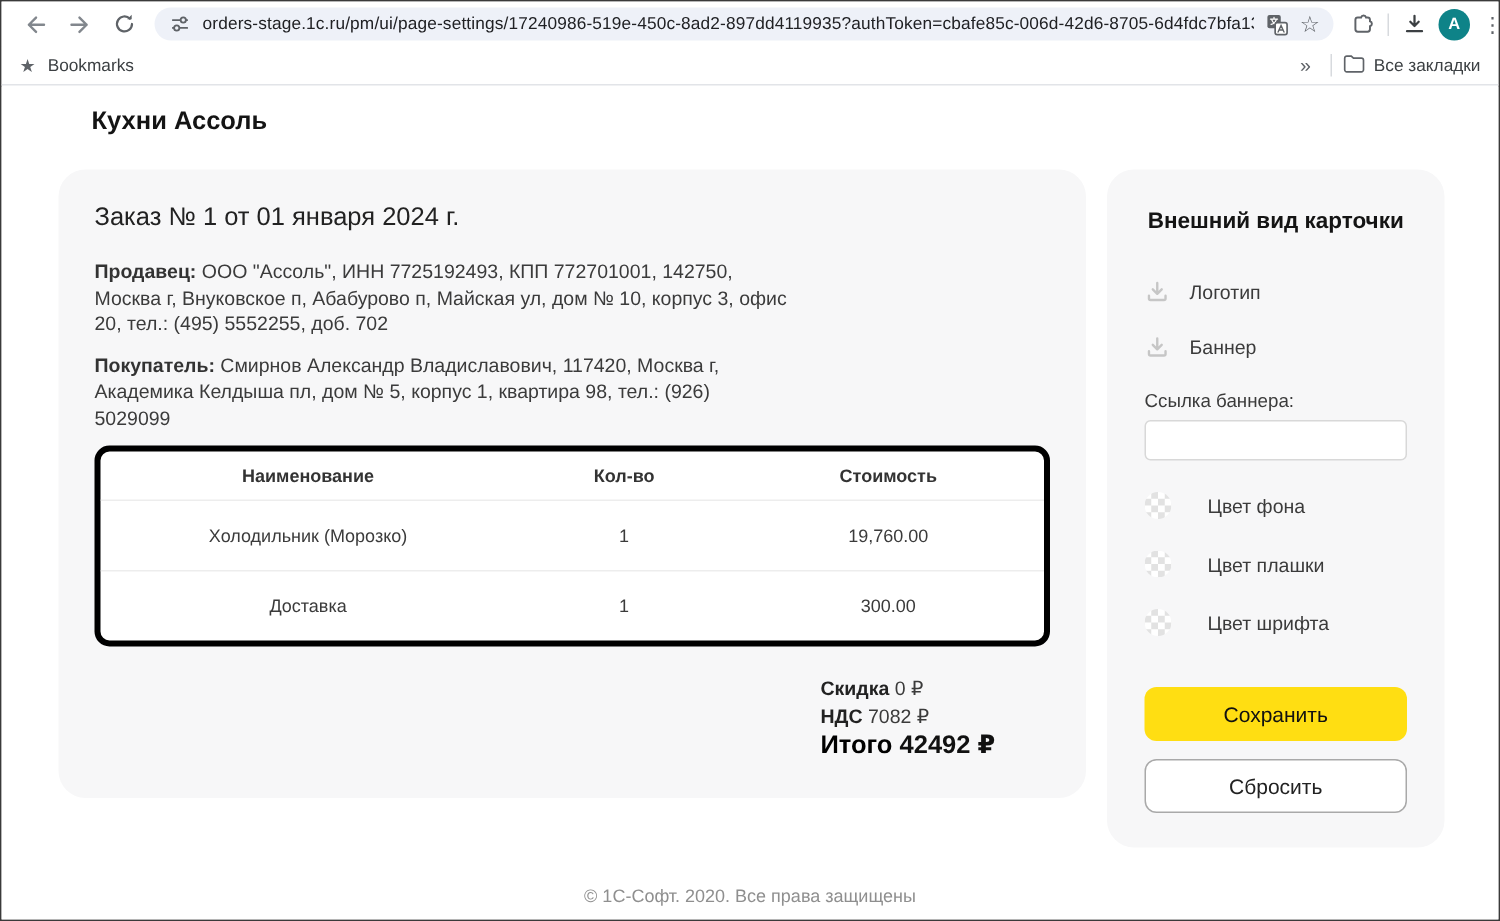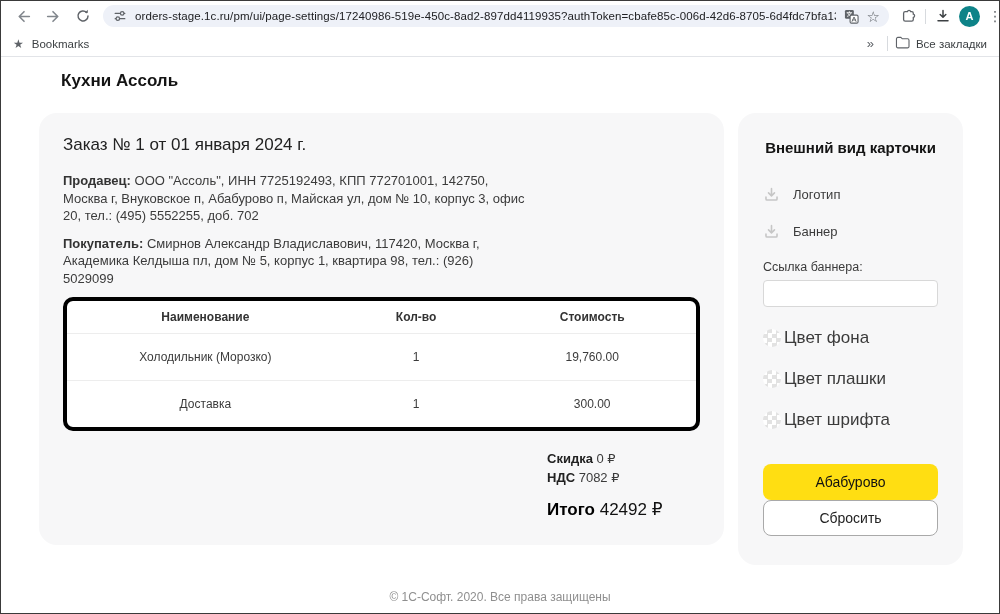--- a/index.html
+++ b/index.html
@@ -46,40 +46,40 @@
   .party { font-size:13px; line-height:17.5px; color:#3b3b3b; max-width:464px; margin-bottom:10px; }
   .party b { color:#333; }
   .items-box { background:#fff; border:4px solid #000000; border-radius:10px; overflow:hidden; margin-top:5px; }
   table { width:100%; border-collapse:collapse; font-size:12px; color:#3b3b3b; }
   th { font-weight:700; padding:9px 6px; text-align:center; color:#333; }
   td { padding:16px 6px; text-align:center; border-top:1px solid #ededed; }
   .col-name { width:44%; } .col-qty { width:23%; } .col-price { width:33%; }
   .name-inner { max-width:190px; margin:0 auto; line-height:14px; }
   .totals { margin-top:18px; margin-left:484px; font-size:13px; line-height:19px; color:#3b3b3b; }
   .totals b { color:#222; }
-  .total-final { font-size:17px; margin-top:13px; color:#111; }
+  .total-final { font-size:17px; margin-top:0; color:#111;font-weight:bold; }
   .total-final b { color:#000; }
   
   .settings-card { left:737px; top:55px; width:225px; height:452px; padding:26px 25px; }
   .settings-title { font-size:15px; font-weight:700; text-align:center; color:#141414; margin-bottom:30px; }
   .upload-row { display:flex; align-items:center; gap:13px; margin-bottom:20px; font-size:13px;
                 color:#3b3b3b; cursor:pointer; }
   .link-label { font-size:12.5px; color:#3b3b3b; margin:5px 0 6px; }
   .link-input { width:100%; height:27px; border:1px solid #d8d8d8; border-radius:4px; background:#fff;
                 font:inherit; font-size:12px; padding:0 7px; outline:none; }
-  .color-row { display:flex; align-items:center; gap:3px; margin-top:21px; font-size:17px;
+  .color-row { display:flex; align-items:center; gap:24px; margin-top:21px; font-size:13px;
                color:#3b3b3b; cursor:pointer; }
   .swatch { width:18px; height:18px; border-radius:50%; flex:none;
             background-color:#fff;
             background-image:conic-gradient(#e2e2e2 0 25%, #ffffff 25% 50%, #e2e2e2 50% 75%, #ffffff 75%);
             background-size:9px 9px; }
   .btn { display:block; width:100%; height:36px; border-radius:8px; font-size:14px; cursor:pointer;
          font-family:inherit; }
   .btn-save { margin-top:34px; background:#ffde12; border:none; color:#111; }
-  .btn-reset { background:#fff; border:1px solid #a9a9a9; color:#222; }
+  .btn-reset { margin-top:12px; background:#fff; border:1px solid #a9a9a9; color:#222; }
   .footer { position:absolute; left:0; right:0; top:532px; text-align:center; font-size:12px; color:#8f8f8f; }
   .dl-icon { flex:none; display:flex; }
 </style>
 </head>
 <body>
 
 <div class="window">
 
   <div class="toolbar">
     <button class="nav-btn" style="margin-left:12px">
@@ -239,19 +239,19 @@
       </div>
       <div class="color-row">
         <span class="swatch"></span>
         <span>Цвет плашки</span>
       </div>
       <div class="color-row">
         <span class="swatch"></span>
         <span>Цвет шрифта</span>
       </div>
 
-      <button class="btn btn-save">Абабурово</button>
+      <button class="btn btn-save">Сохранить</button>
       <button class="btn btn-reset">Сбросить</button>
     </div>
 
     <div class="footer">© 1С-Софт. 2020. Все права защищены</div>
   </div>
 </div>
 
 </body></html>

